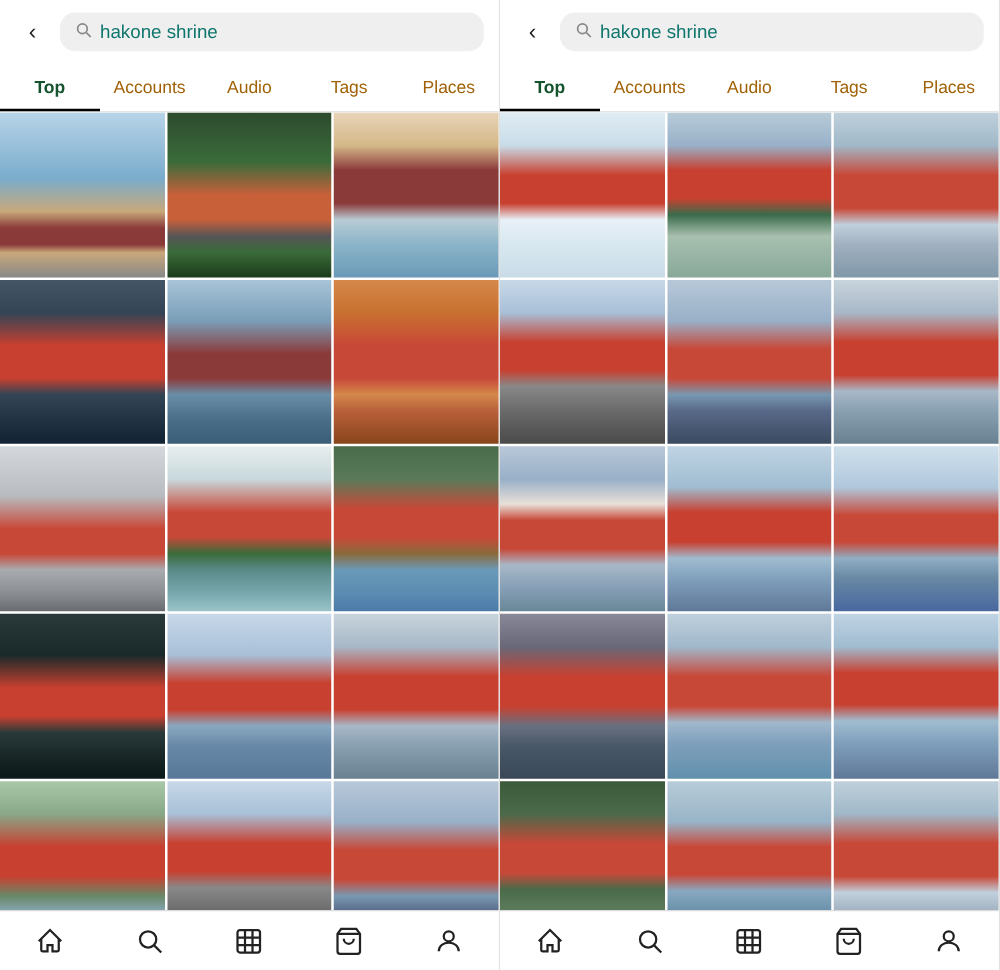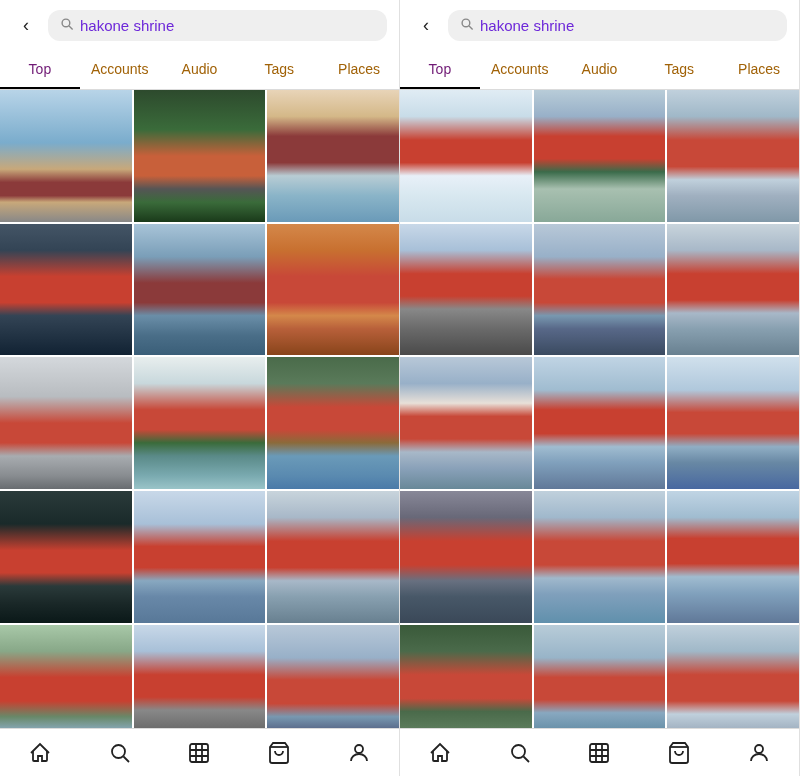--- a/index.html
+++ b/index.html
@@ -56,43 +56,43 @@
       gap: 6px;
     }
 
     .search-icon-wrap {
       color: #888;
       font-size: 13px;
     }
 
     .search-text {
       font-size: 15px;
-      color: #6d28d9;
+      color: #0f766e;
       font-weight: 400;
     }
 
     .tabs-row {
       display: flex;
       flex-direction: row;
       border-bottom: 1px solid #dbdbdb;
       background: #fff;
     }
 
     .tab {
       padding: 10px 0;
       font-size: 14px;
       color: #a16207;
       cursor: pointer;
       text-align: center;
       flex: 1;
     }
 
     .tab.active {
-      color: #701a75;
-      font-weight: 400;
+      color: #14532d;
+      font-weight: 700;
       border-bottom: 2px solid #000;
     }
 
     .grid-area {
       flex: 1;
       overflow: hidden;
     }
 
     .grid {
       display: grid;

